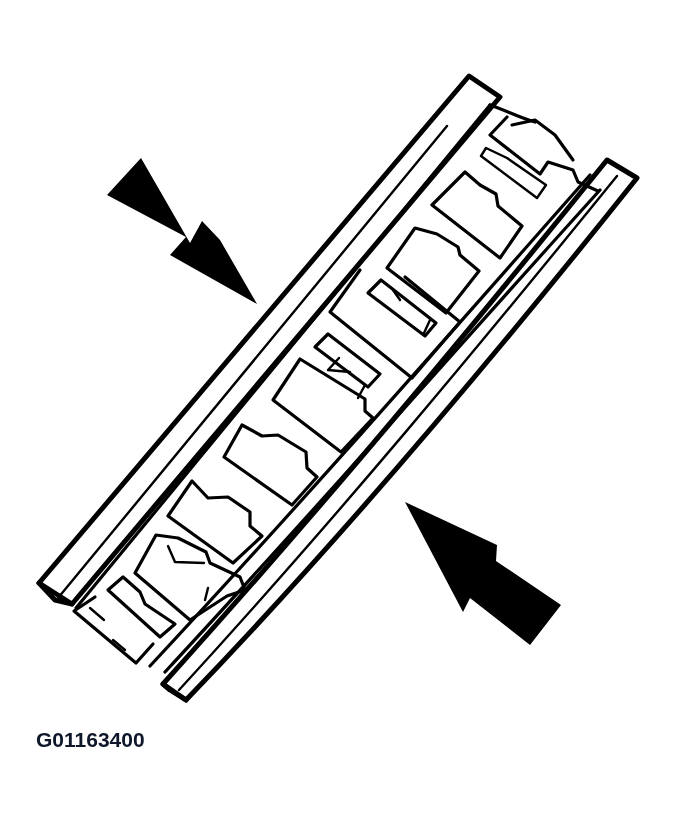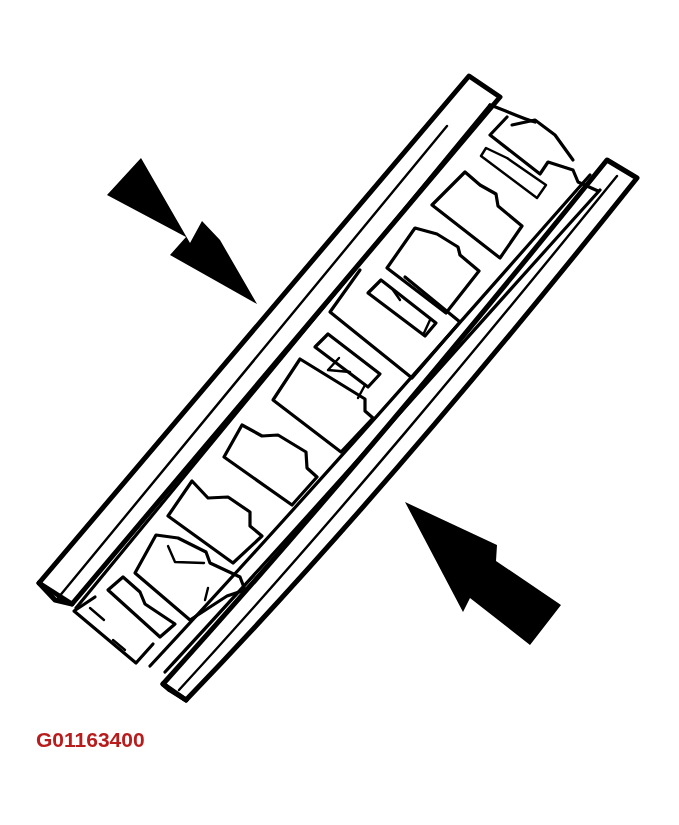--- a/index.html
+++ b/index.html
@@ -1,21 +1,21 @@
 <!DOCTYPE html>
 <html><head>
   <meta charset="utf-8">
   <style>
     html, body { margin: 0; padding: 0; background: #ffffff; }
     .page { position: relative; width: 679px; height: 825px; background: #ffffff; overflow: hidden; }
     .drawing { position: absolute; left: 0; top: 0; width: 679px; height: 825px; }
     .figure-id {
       position: absolute; left: 36px; top: 728px;
       font-family: "Liberation Sans", sans-serif; font-weight: bold; font-size: 21px;
-      color: #b91c1c; letter-spacing: 0px;
+      color: #0f172a; letter-spacing: 0px;
     }
     .thick { fill: none; stroke: #000; stroke-width: 5; stroke-linejoin: round; stroke-linecap: round; }
     .mid { fill: none; stroke: #000; stroke-width: 3.2; stroke-linejoin: round; stroke-linecap: round; }
     .thin { fill: none; stroke: #000; stroke-width: 2.4; stroke-linejoin: round; stroke-linecap: round; }
     .solid { fill: #000; stroke: none; }
   </style>
 </head>
 <body>
 
 <div class="page">

